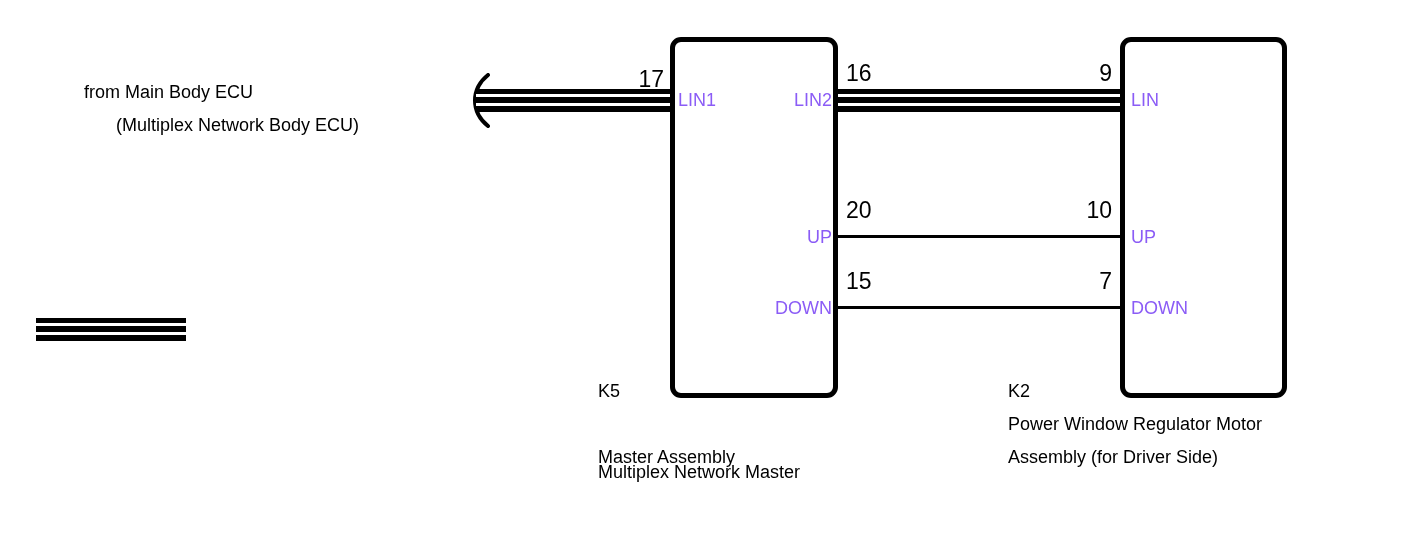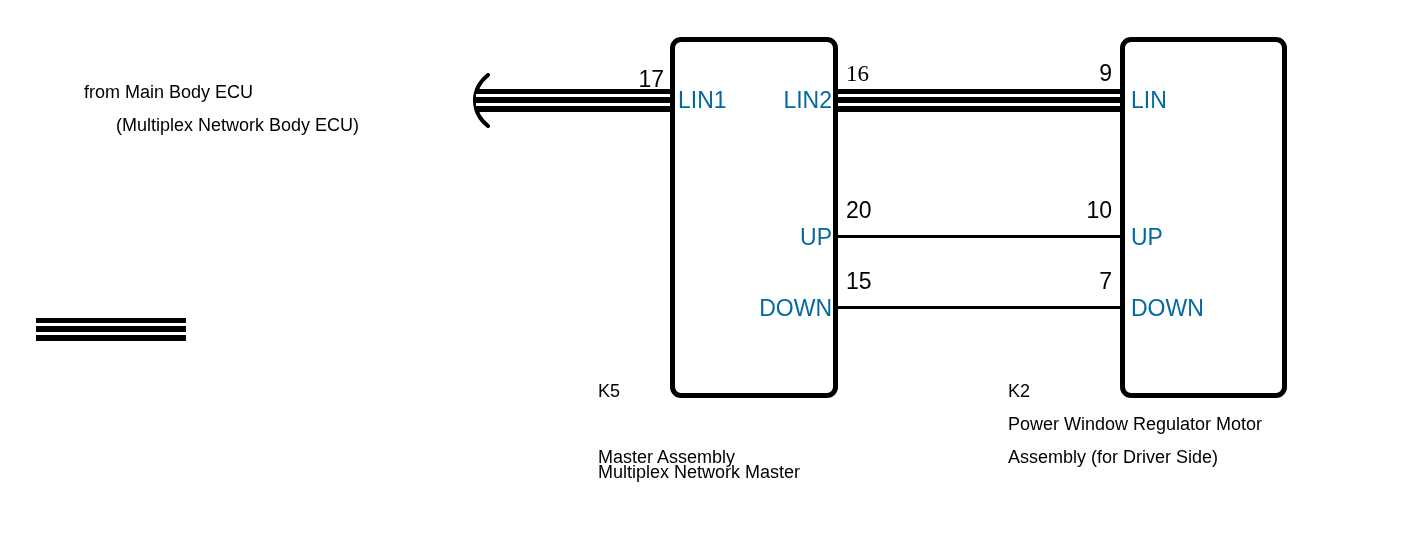--- a/index.html
+++ b/index.html
@@ -28,24 +28,24 @@
   .pin {
     position: absolute;
     font-size: 23px;
     line-height: 23px;
     white-space: pre;
     color: #000;
   }
   .pin.r { text-align: right; }
   .port {
     position: absolute;
-    font-size: 23px;
+    font-size: 18px;
     line-height: 23px;
     white-space: pre;
-    color: #0369a1;
+    color: #8b5cf6;
   }
   .port.r { text-align: right; }
 
   
   .box {
     position: absolute;
     border: 5px solid #000;
     border-radius: 11px;
     background: #fff;
     box-sizing: border-box;
@@ -113,21 +113,21 @@
   <div class="wire" style="left:836px; top:306px; width:287px;"></div>
 
   <div class="box" style="left:670px; top:37px; width:168px; height:361px;"></div>
 
   <div class="port" style="left:678px; top:89px; width:90px;">LIN1</div>
   <div class="port r" style="left:736px; top:89px; width:96px;">LIN2</div>
   <div class="port r" style="left:700px; top:226px; width:132px;">UP</div>
   <div class="port r" style="left:690px; top:297px; width:142px;">DOWN</div>
 
   <div class="pin r" style="left:594px; top:68px; width:70px;">17</div>
-  <div class="pin" style="left:846px; top:62px; width:60px;font-family:Liberation Serif, serif;">16</div>
+  <div class="pin" style="left:846px; top:62px; width:60px;">16</div>
   <div class="pin" style="left:846px; top:199px; width:60px;">20</div>
   <div class="pin" style="left:846px; top:270px; width:60px;">15</div>
 
   <div class="box" style="left:1120px; top:37px; width:167px; height:361px;"></div>
 
   <div class="port" style="left:1131px; top:89px; width:120px;">LIN</div>
   <div class="port" style="left:1131px; top:226px; width:120px;">UP</div>
   <div class="port" style="left:1131px; top:297px; width:140px;">DOWN</div>
 
   <div class="pin r" style="left:1040px; top:62px; width:72px;">9</div>

